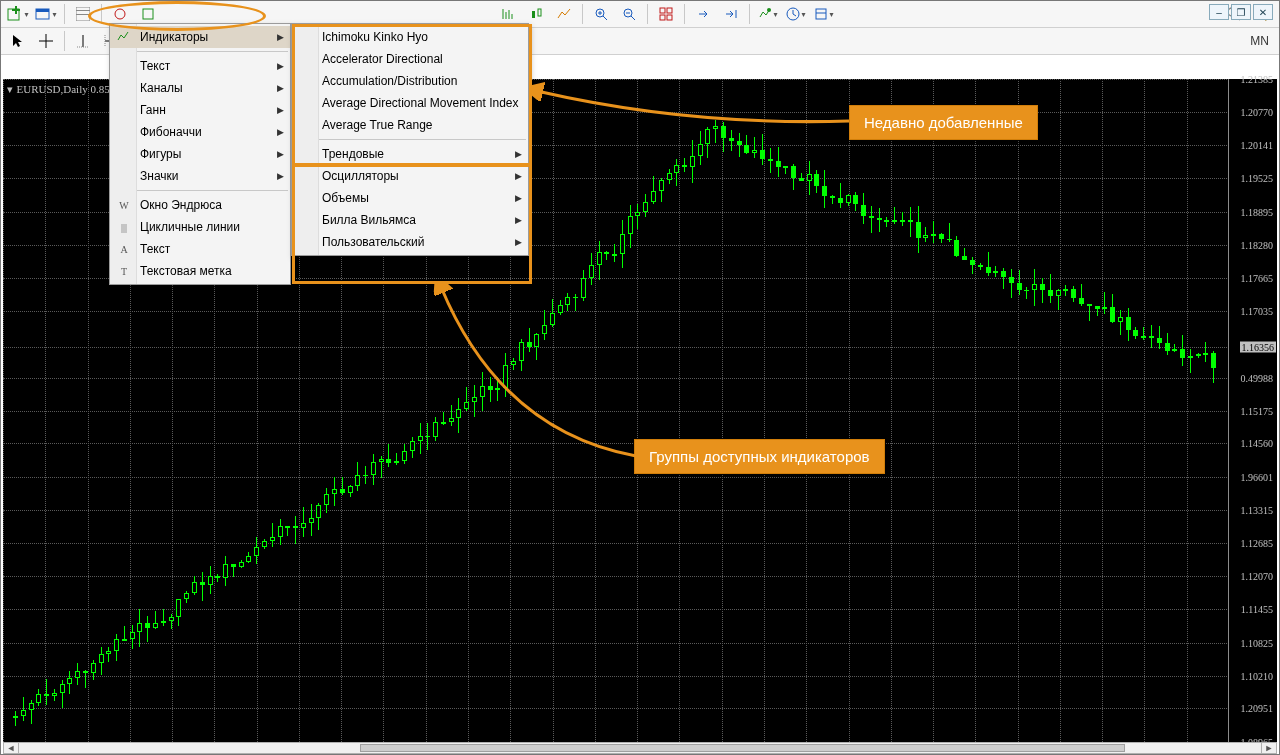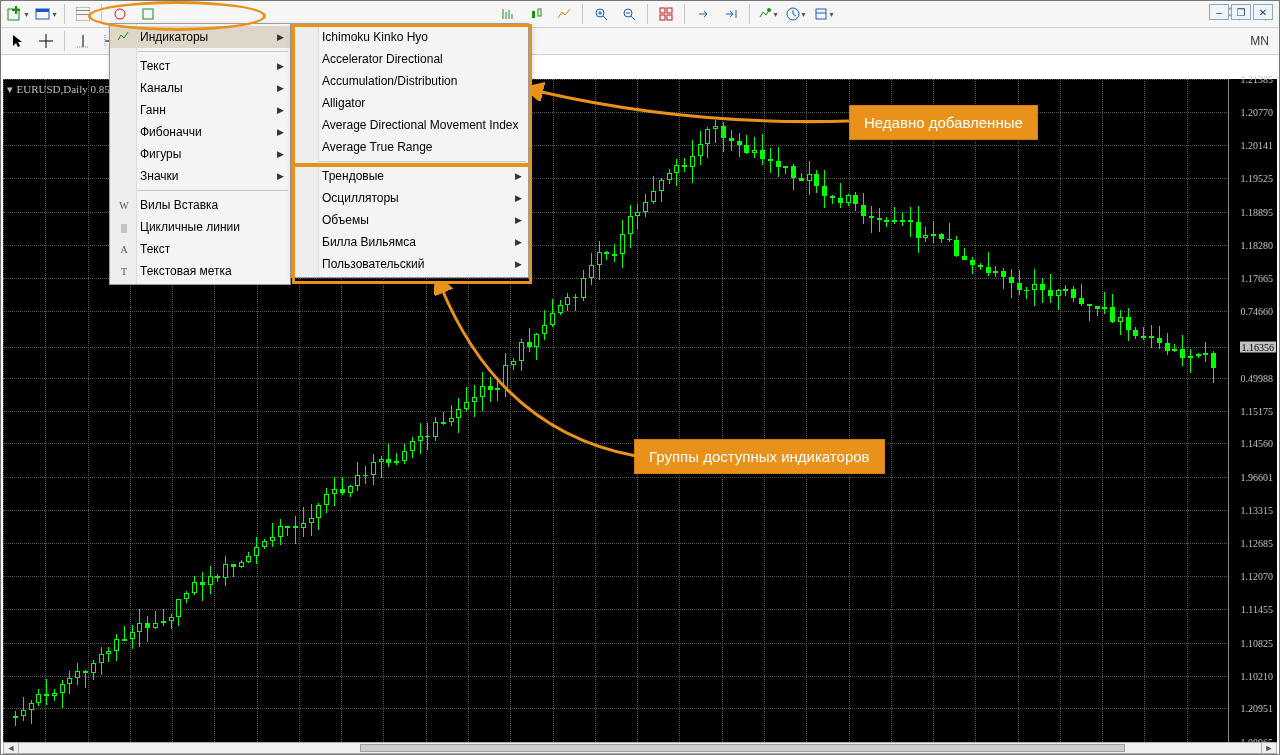--- a/index.html
+++ b/index.html
@@ -910,21 +910,21 @@
         </div>
       </div>
   <div class="chart-axis" id="yaxis">
         <div class="ylab" style="top: 0px;">1.21385</div>
         <div class="ylab" style="top: 32.8297px;">1.20770</div>
         <div class="ylab" style="top: 66.4068px;">1.20141</div>
         <div class="ylab" style="top: 99.2899px;">1.19525</div>
         <div class="ylab" style="top: 132.92px;">1.18895</div>
         <div class="ylab" style="top: 165.75px;">1.18280</div>
         <div class="ylab" style="top: 198.58px;">1.17665</div>
-        <div class="ylab" style="top: 232.21px;">0.74660</div>
+        <div class="ylab" style="top: 232.21px;">1.17035</div>
         <div class="ylab current" style="top: 268.456px;">1.16356</div>
         <div class="ylab" style="top: 298.67px;">0.49988</div>
         <div class="ylab" style="top: 331.5px;">1.15175</div>
         <div class="ylab" style="top: 364.33px;">1.14560</div>
         <div class="ylab" style="top: 397.96px;">1.96601</div>
         <div class="ylab" style="top: 430.79px;">1.13315</div>
         <div class="ylab" style="top: 464.42px;">1.12685</div>
         <div class="ylab" style="top: 497.25px;">1.12070</div>
         <div class="ylab" style="top: 530.08px;">1.11455</div>
         <div class="ylab" style="top: 563.71px;">1.10825</div>
@@ -975,21 +975,21 @@
         </div>
         <div class="row">
           <span>Значки</span>
           <span class="arr">▶</span>
         </div>
       </div>
   <hr>
   <div id="ins-items2">
         <div class="row">
           <span class="ico" style="font-size:10px;color:#555;font-family:serif">W</span>
-          <span>Вилы Вставка</span>
+          <span>Окно Эндрюса</span>
         </div>
         <div class="row">
           <span class="ico" style="font-size:10px;color:#555;font-family:serif">|||</span>
           <span>Цикличные линии</span>
         </div>
         <div class="row">
           <span class="ico" style="font-size:10px;color:#555;font-family:serif">A</span>
           <span>Текст</span>
         </div>
         <div class="row">
@@ -998,21 +998,20 @@
         </div>
       </div>
 </div>
 
 <div class="dd" style="left:290px;top:22px;width:236px">
   <div class="iconstrip"></div>
   <div id="ind-recent">
         <div class="row">Ichimoku Kinko Hyo</div>
         <div class="row">Accelerator Directional</div>
         <div class="row">Accumulation/Distribution</div>
-        <div class="row">Alligator</div>
         <div class="row">Average Directional Movement Index</div>
         <div class="row">Average True Range</div>
       </div>
   <hr>
   <div id="ind-groups">
         <div class="row">
           <span>Трендовые</span>
           <span class="arr">▶</span>
         </div>
         <div class="row">

